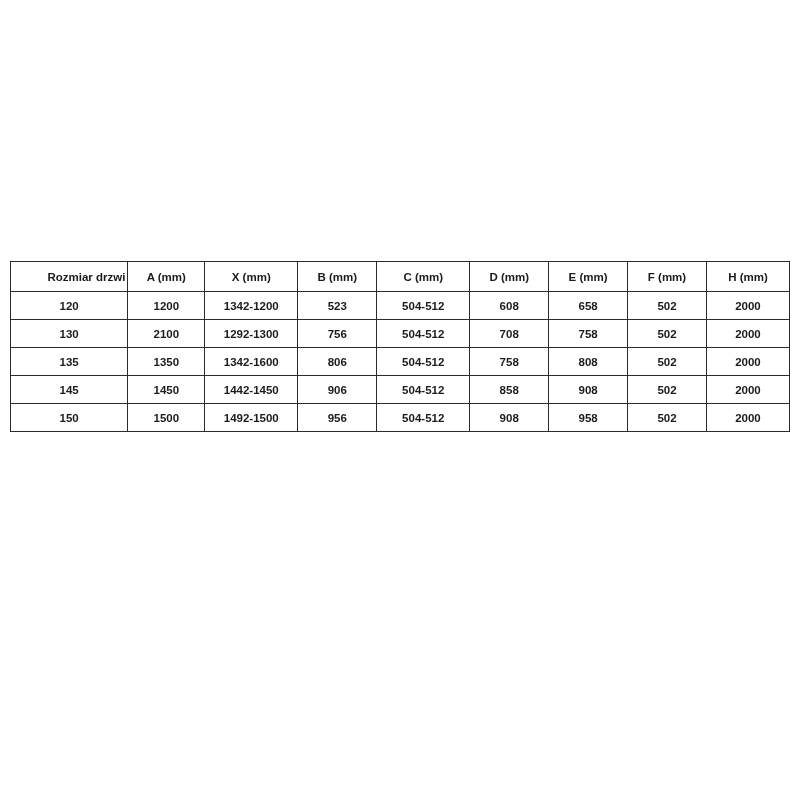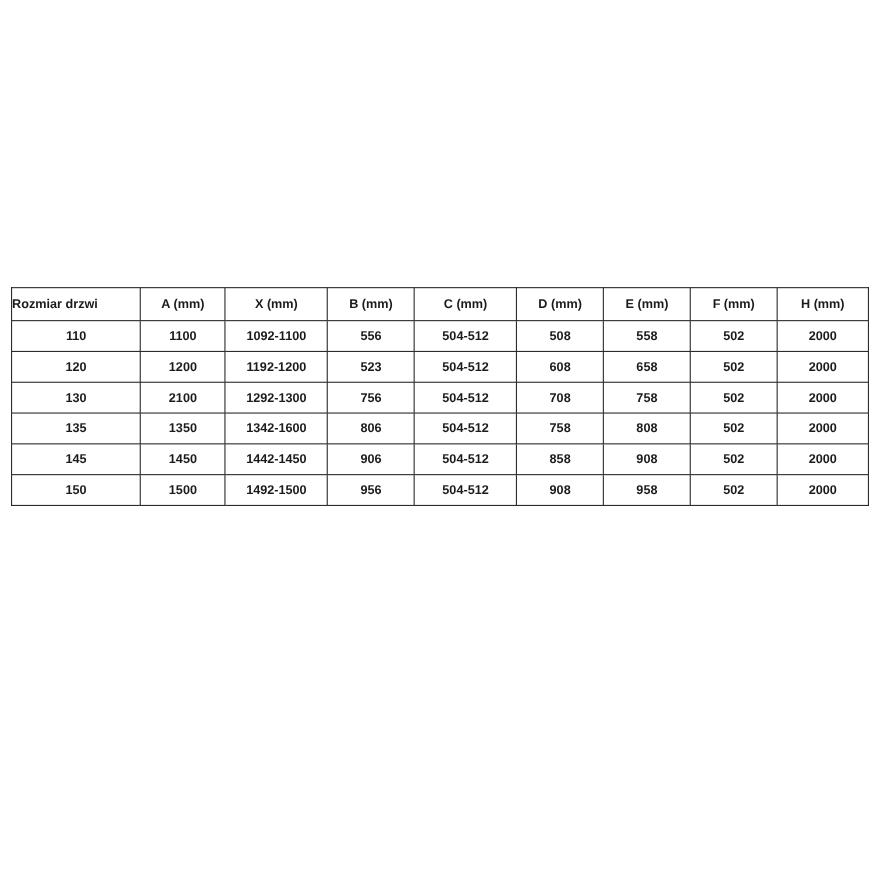--- a/index.html
+++ b/index.html
@@ -45,21 +45,21 @@
     padding: 0 2px;
     white-space: nowrap;
     overflow: hidden;
   }
   table.spec thead th {
     font-weight: bold;
     font-size: 11.5px;
     height: 29px;
   }
   table.spec thead th.first-col {
-    text-align: left;
+    text-align: right;
     padding-left: 0;
   }
   table.spec tbody td {
     font-weight: bold;
   }
   
   col.c0 { width: 116px; }
   col.c1 { width: 76px; }
   col.c2 { width: 92px; }
   col.c3 { width: 78px; }
@@ -94,34 +94,23 @@
           <th>B (mm)</th>
           <th>C (mm)</th>
           <th>D (mm)</th>
           <th>E (mm)</th>
           <th>F (mm)</th>
           <th>H (mm)</th>
         </tr>
       </thead>
       <tbody>
         <tr>
-          <td>110</td>
-          <td>1100</td>
-          <td>1092-1100</td>
-          <td>556</td>
-          <td>504-512</td>
-          <td>508</td>
-          <td>558</td>
-          <td>502</td>
-          <td>2000</td>
-        </tr>
-        <tr>
           <td>120</td>
           <td>1200</td>
-          <td>1192-1200</td>
+          <td>1342-1200</td>
           <td>523</td>
           <td>504-512</td>
           <td>608</td>
           <td>658</td>
           <td>502</td>
           <td>2000</td>
         </tr>
         <tr>
           <td>130</td>
           <td>2100</td>

